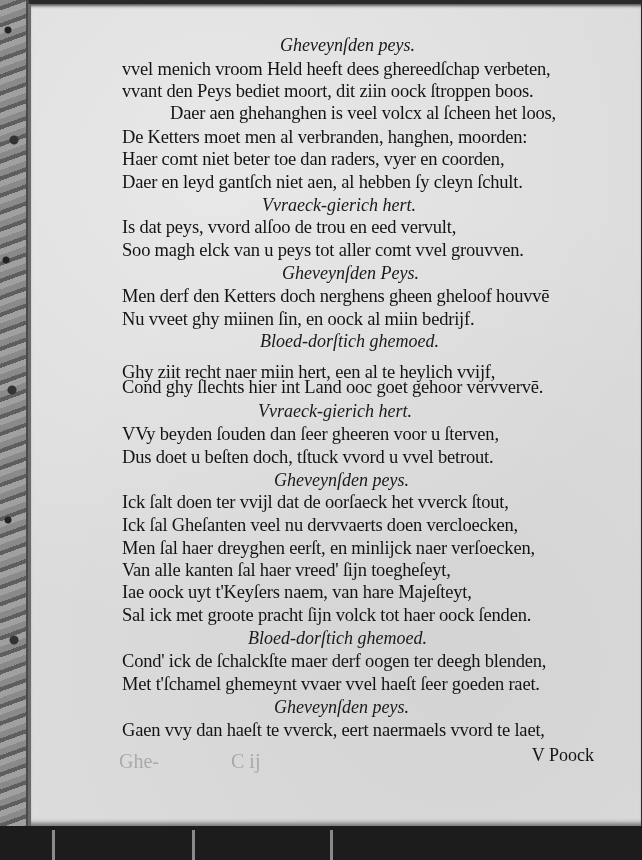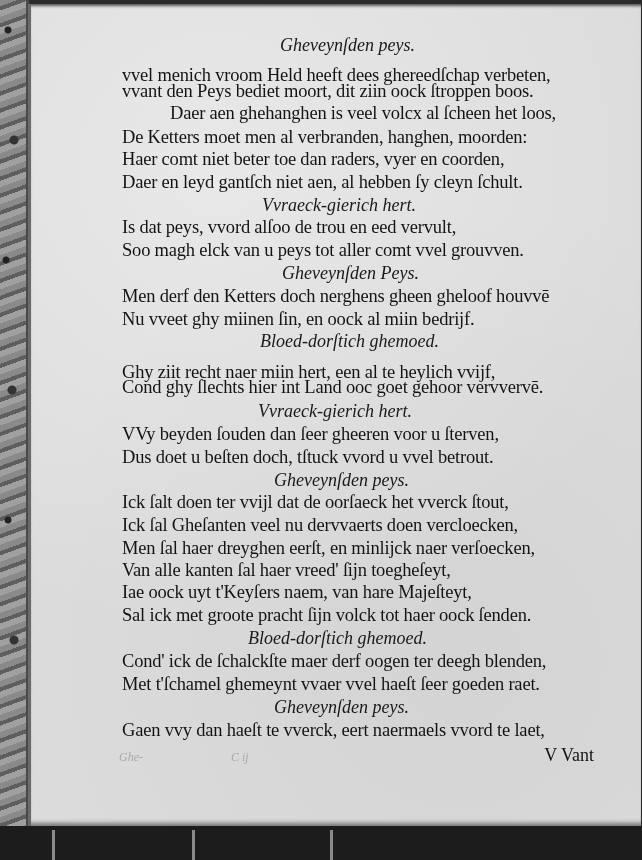--- a/index.html
+++ b/index.html
@@ -87,45 +87,44 @@
       position: absolute;
       right: 0;
       font-family: "Liberation Serif", serif;
       font-size: 18px;
       line-height: 22px;
       color: #141414;
     }
     .ghost {
       position: absolute;
       font-family: "Liberation Serif", serif;
-      font-size: 12px;
+      font-size: 20px;
       color: rgba(80,80,80,0.35);
       white-space: nowrap;
-      font-style: italic;
     }
   </style>
 </head>
 <body>
 
 <div class="binding"></div>
 
 <div class="page">
   <div class="ghost" style="left:88px; top:746px;">Ghe-</div>
   <div class="ghost" style="left:200px; top:746px;">C ij</div>
 </div>
 
 <div class="bottom-shelf"></div>
 <div class="shelf-post" style="left:52px;"></div>
 <div class="shelf-post" style="left:192px;"></div>
 <div class="shelf-post" style="left:330px;"></div>
 
 <div class="text-block" id="text-block">
-  <div class="catchword" style="top:716px; right:18px;">V Vant</div>
+  <div class="catchword" style="top:716px; right:18px;">V Poock</div>
 <div class="speaker" style="top: 6px; left: 158px;">Gheveynſden peys.</div>
-    <div class="line" style="top: 36px; font-family: Liberation Serif, serif;">vvel menich vroom Held heeft dees ghereedſchap verbeten,</div>
+    <div class="line" style="top: 30px; font-family: Liberation Serif, serif;">vvel menich vroom Held heeft dees ghereedſchap verbeten,</div>
     <div class="line" style="top: 52px;">vvant den Peys bediet moort, dit ziin oock ſtroppen boos.</div>
     <div class="line" style="top: 74px; margin-left: 48px;">Daer aen ghehanghen is veel volcx al ſcheen het loos,</div>
     <div class="line" style="top: 98px;">De Ketters moet men al verbranden, hanghen, moorden:</div>
     <div class="line" style="top: 120px;">Haer comt niet beter toe dan raders, vyer en coorden,</div>
     <div class="line" style="top: 143px;">Daer en leyd gantſch niet aen, al hebben ſy cleyn ſchult.</div>
     <div class="speaker" style="top: 166px; left: 140px;">Vvraeck-gierich hert.</div>
     <div class="line" style="top: 188px;">Is dat peys, vvord alſoo de trou en eed vervult,</div>
     <div class="line" style="top: 211px;">Soo magh elck van u peys tot aller comt vvel grouvven.</div>
     <div class="speaker" style="top: 234px; left: 160px;">Gheveynſden Peys.</div>
     <div class="line" style="top: 257px;">Men derf den Ketters doch nerghens gheen gheloof houvvē</div>

